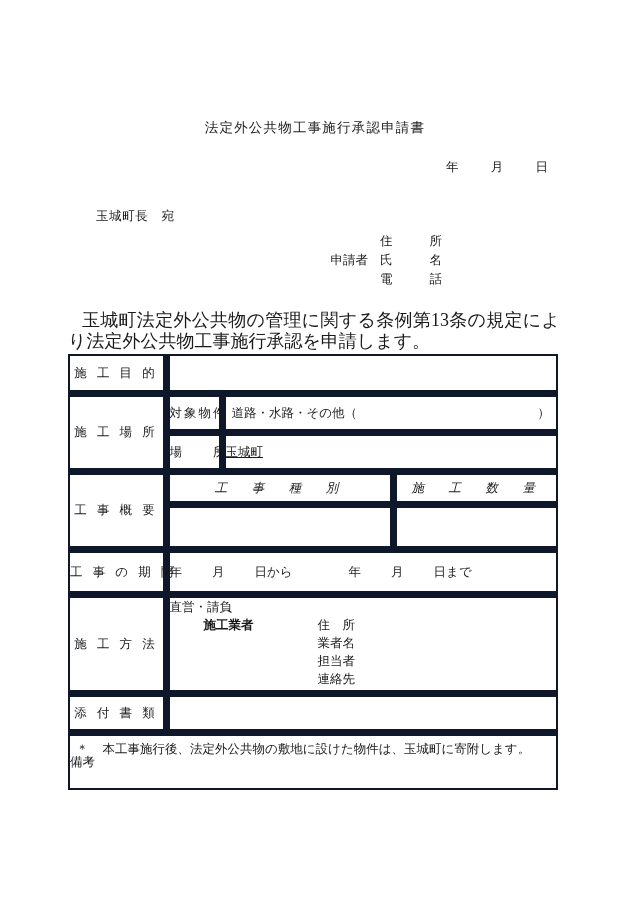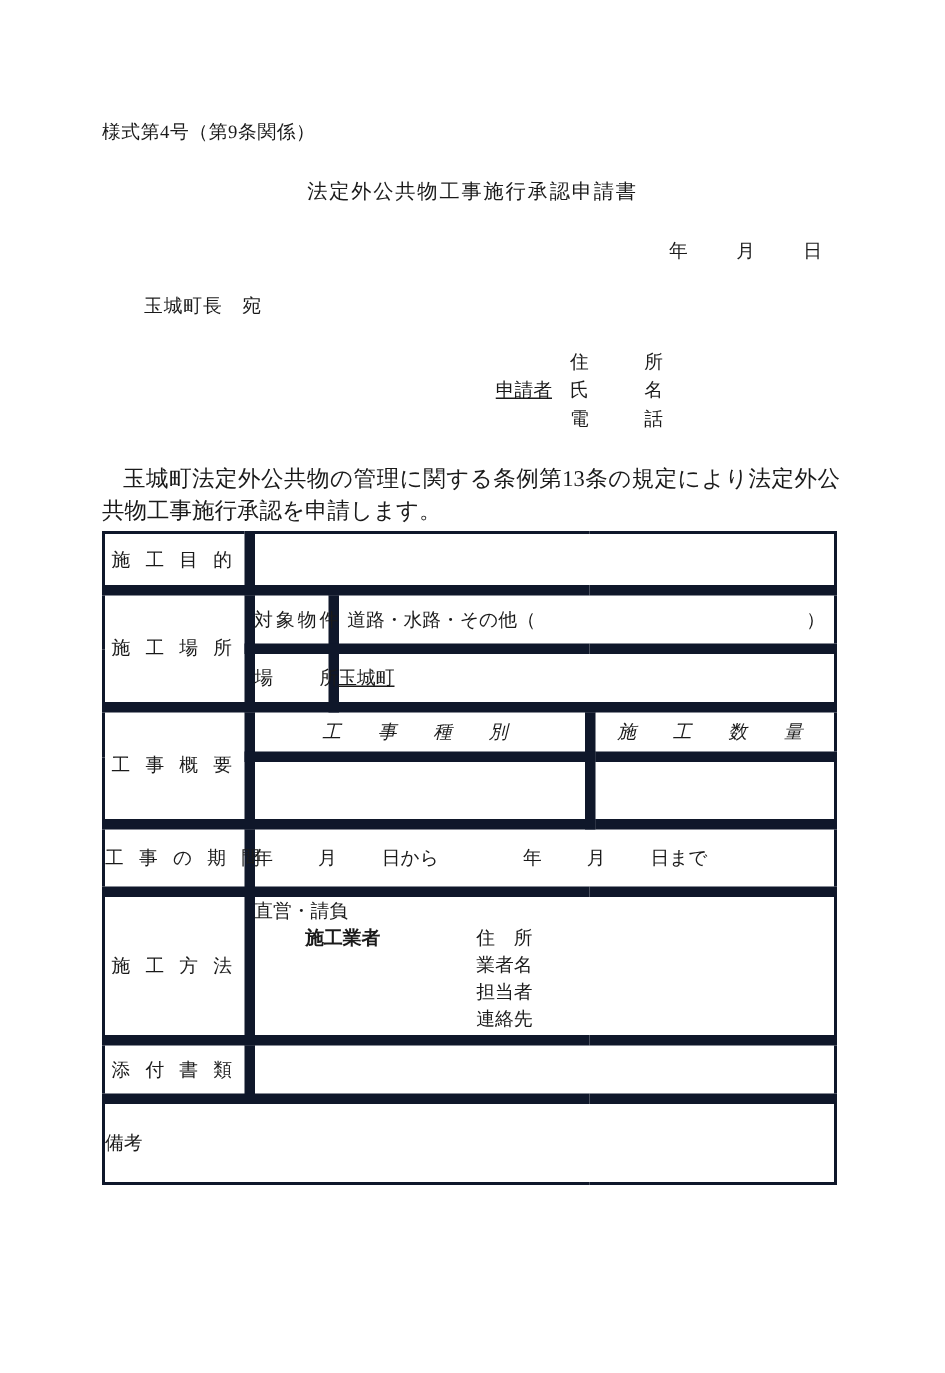--- a/index.html
+++ b/index.html
@@ -43,21 +43,21 @@
     right: 82px;
     top: 159px;
     font-size: 12.5px;
     white-space: nowrap;
   }
   .date-line span { display: inline-block; }
   .date-line .gap { width: 26px; }
   .addressee {
     position: absolute;
     left: 96px;
-    top: 196px;
+    top: 208px;
     font-size: 12.5px;
     letter-spacing: 0.6px;
     white-space: nowrap;
   }
 
   
   .applicant {
     position: absolute;
     right: 188px;
     top: 232px;
@@ -67,36 +67,35 @@
   .applicant-row {
     display: flex;
     justify-content: flex-end;
     align-items: baseline;
     white-space: nowrap;
   }
   .applicant-label {
     width: 58px;
     text-align: right;
     padding-right: 12px;
-    text-decoration: underline;
   }
   .applicant-field {
     width: 62px;
     display: flex;
     justify-content: space-between;
     letter-spacing: 0;
   }
 
   
   .intro {
     position: absolute;
     left: 68px;
     top: 310px;
     width: 492px;
-    font-size: 15px;
+    font-size: 18px;
     line-height: 21px;
     text-indent: 14px;
     text-align: justify;
   }
 
   
   .form-table {
     position: absolute;
     left: 68px;
     top: 354px;
@@ -187,21 +186,20 @@
     font-size: 12.5px;
     white-space: nowrap;
   }
   .footnote .star { margin-right: 14px; }
 </style>
 </head>
 <body>
 
 <div class="page">
 
-  <div class="form-code">様式第4号（第9条関係）</div>
 
   <div class="doc-title">法定外公共物工事施行承認申請書</div>
 
   <div class="date-line">
     <span>年</span>
     <span class="gap"></span>
     <span>月</span>
     <span class="gap"></span>
     <span>日</span>
   </div>
@@ -304,14 +302,17 @@
       </tr>
 
       <tr>
         <td class="remarks outer-l outer-r outer-b" colspan="4">
           <span>備考</span>
         </td>
       </tr>
     </tbody>
   </table>
 
+  <div class="footnote">
+    <span class="star">＊</span><span>本工事施行後、法定外公共物の敷地に設けた物件は、玉城町に寄附します。</span>
+  </div>
 
 </div>
 
 </body></html>

